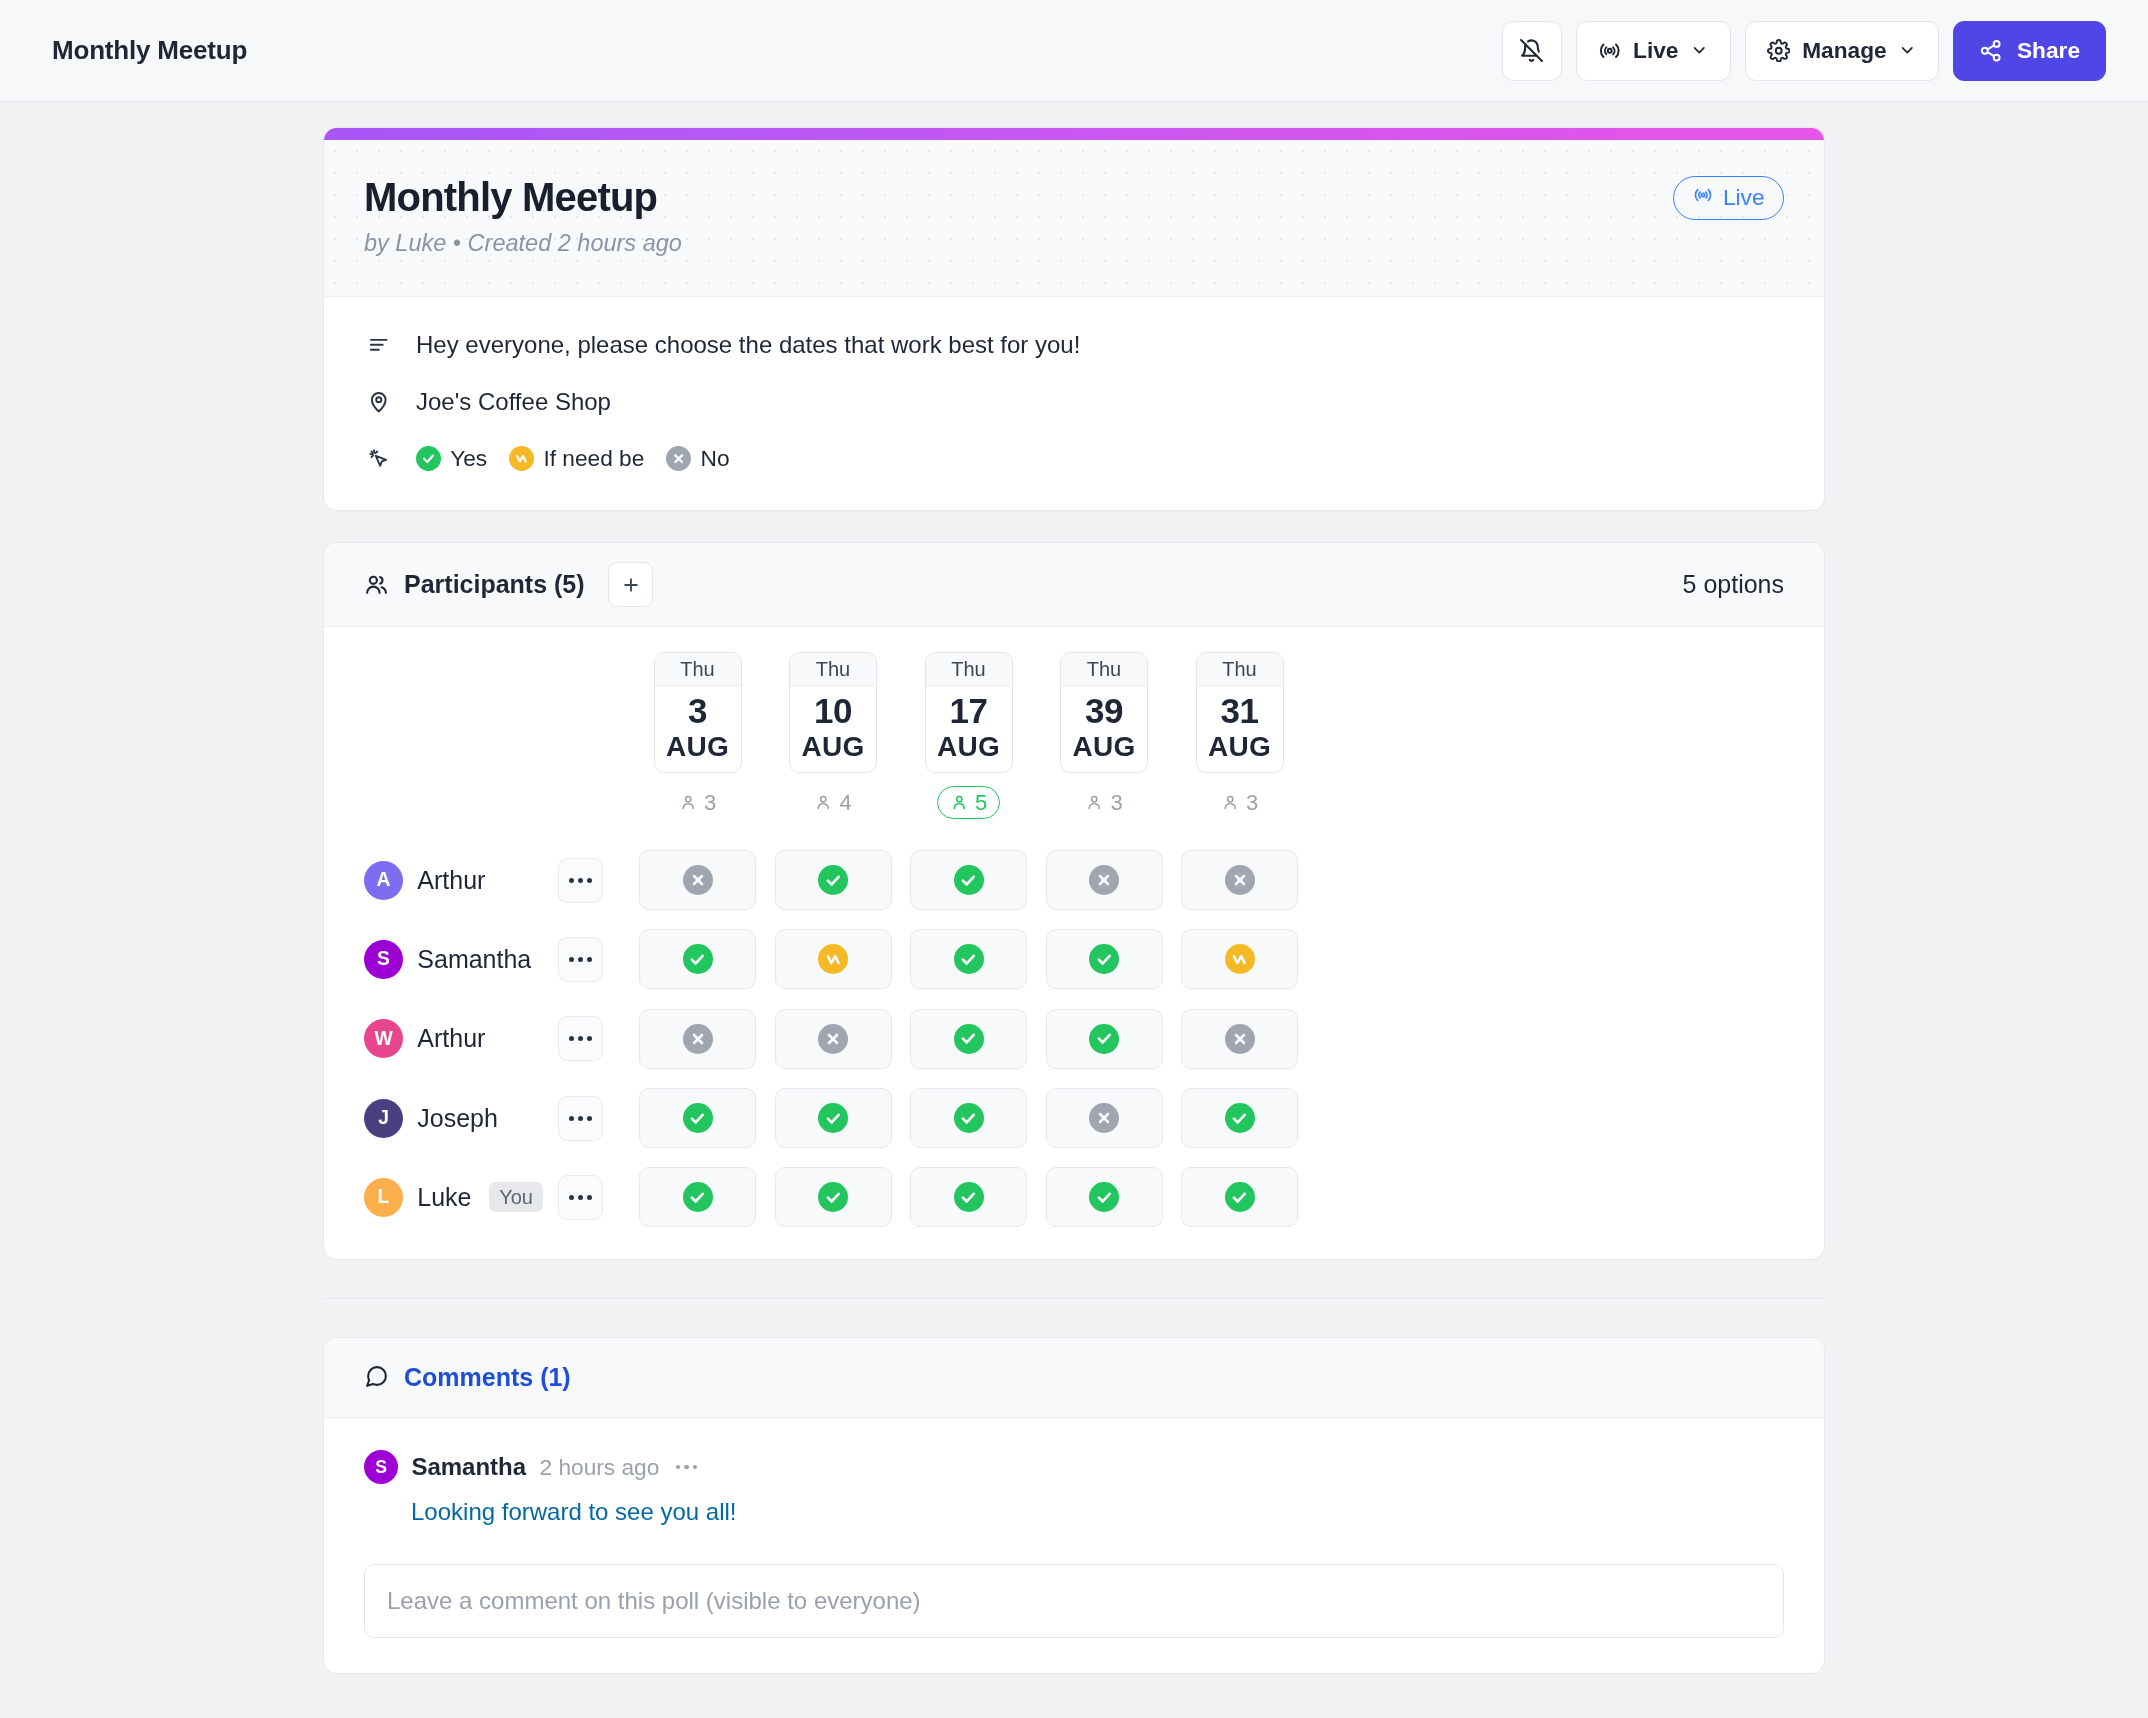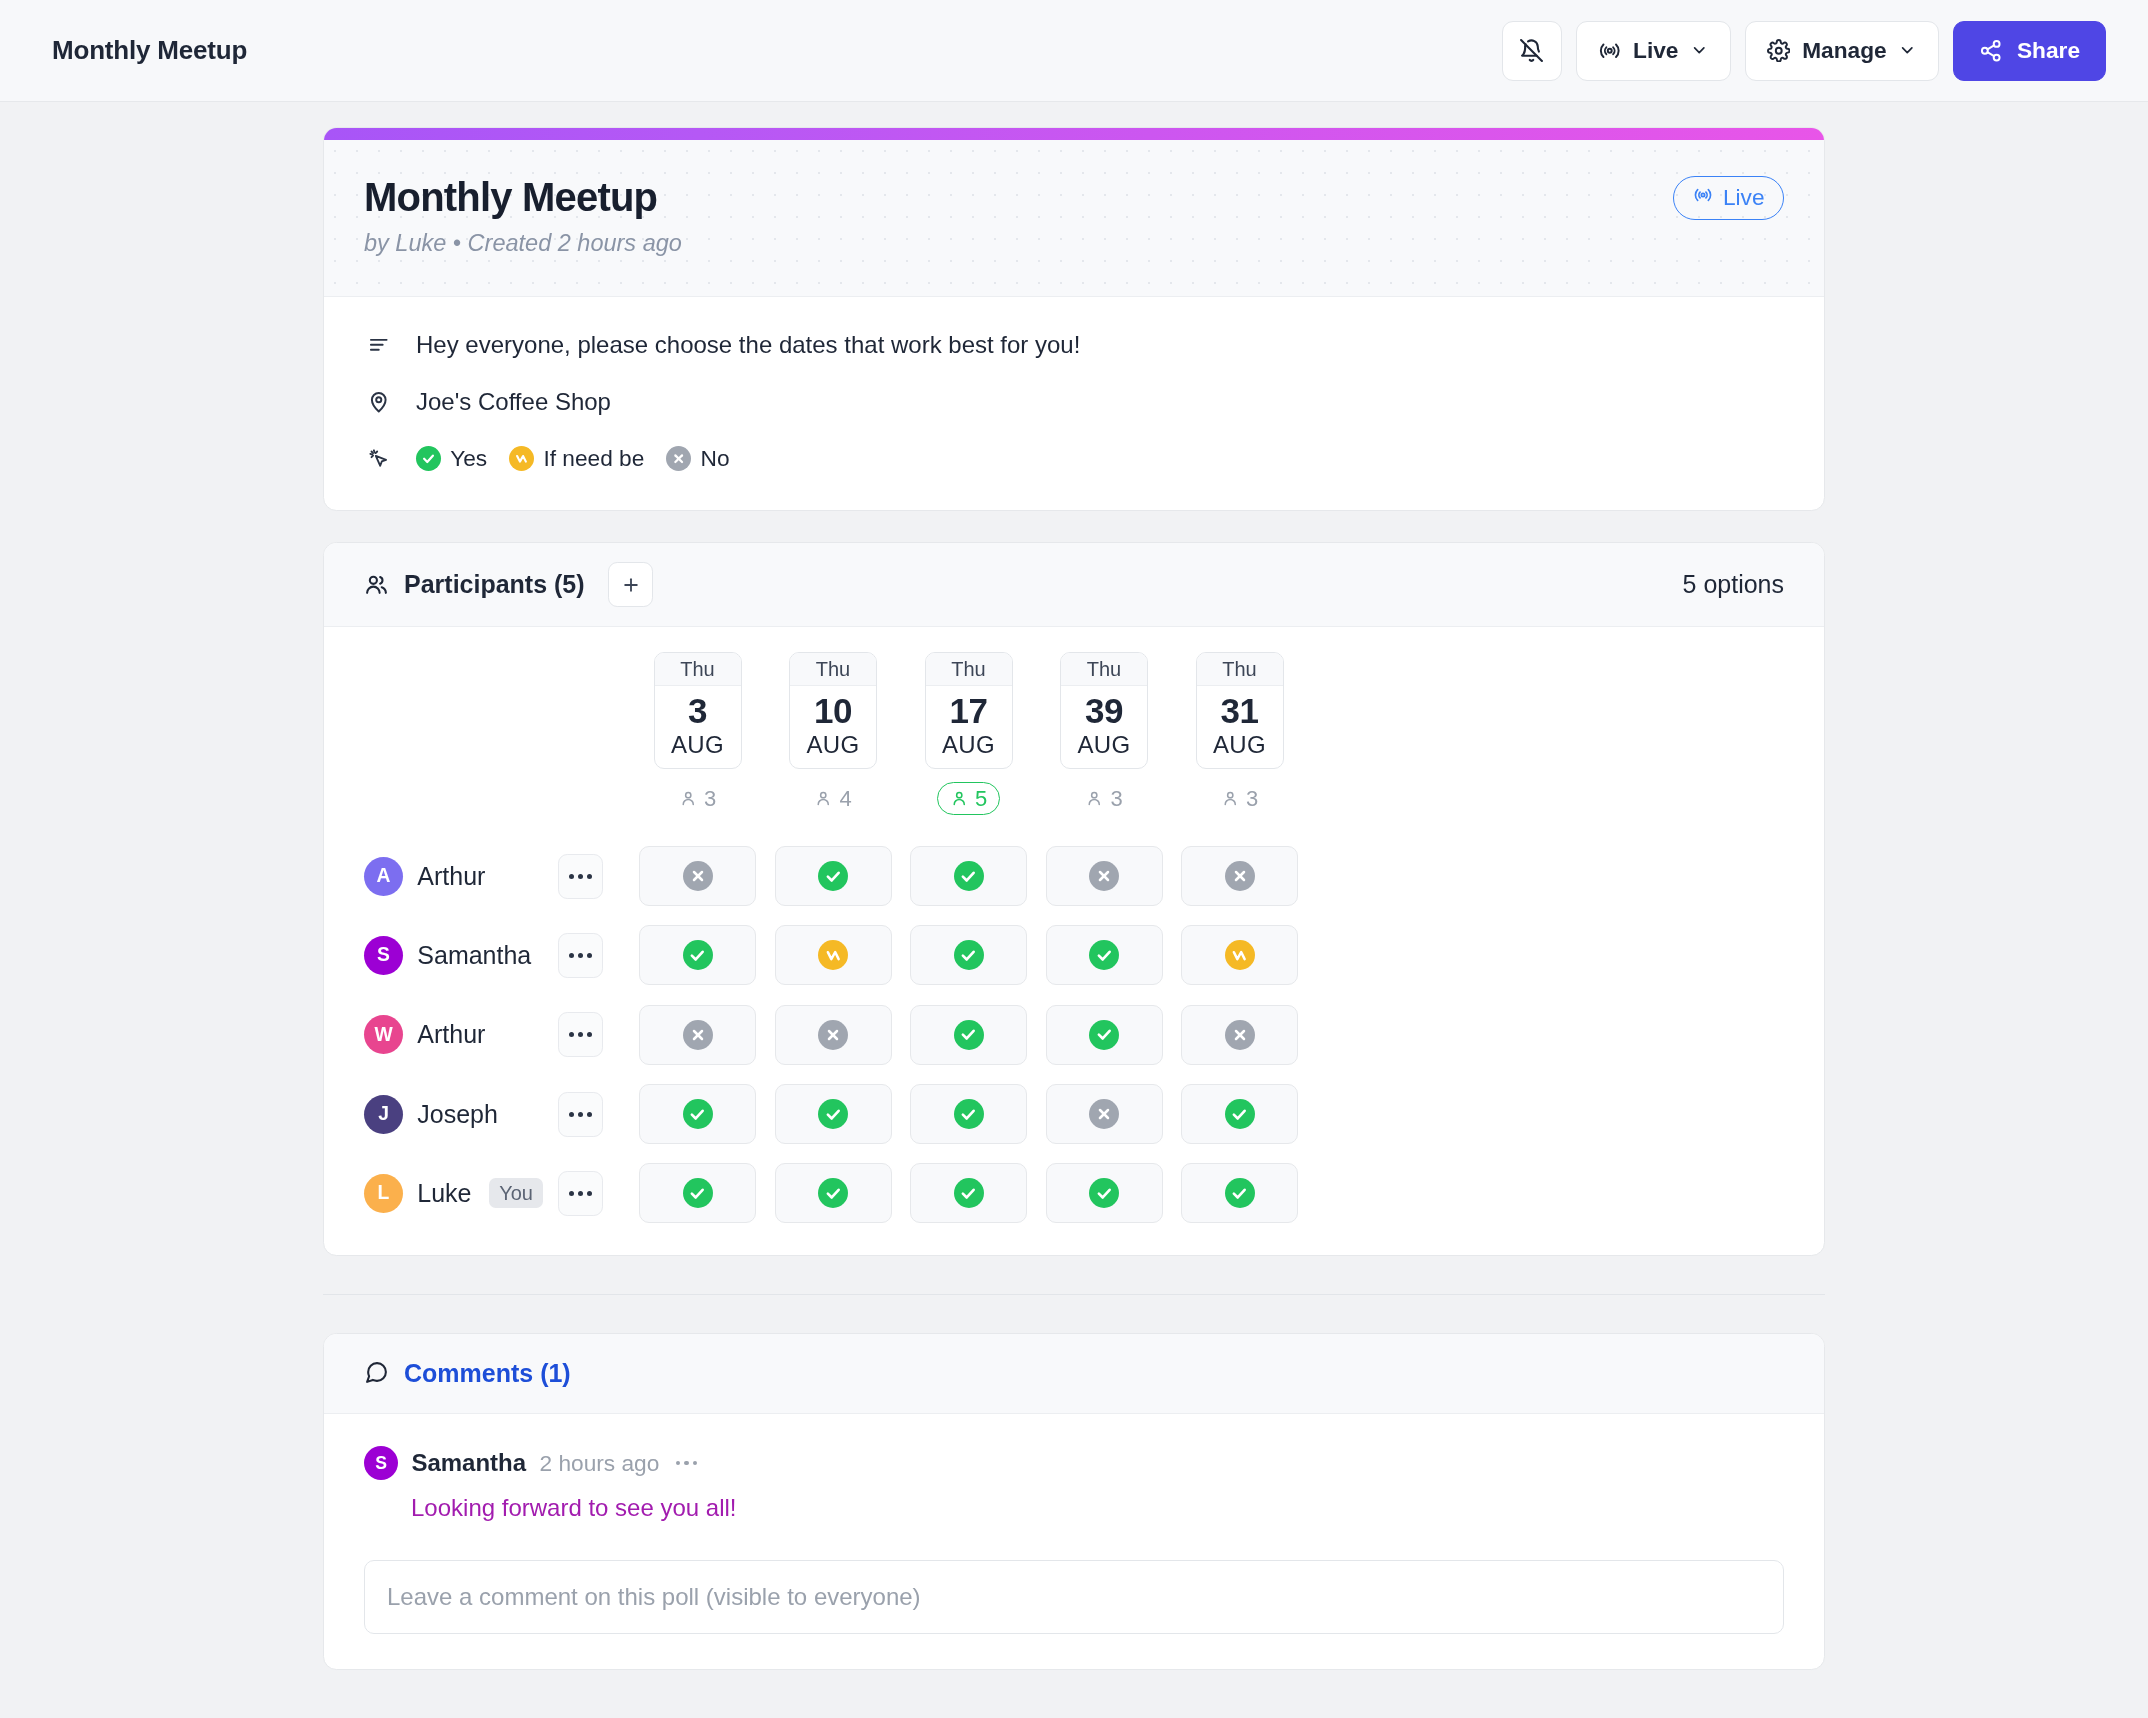--- a/index.html
+++ b/index.html
@@ -211,22 +211,22 @@
     border-bottom: 0.8px solid #eceef1;
   }
   .date-day {
     font-size: 35px;
     font-weight: 800;
     color: #1f2737;
     padding-top: 4.2px;
     letter-spacing: -0.4px;
   }
   .date-mon {
-    font-size: 24px;
-    font-weight: 400;
+    font-size: 28px;
+    font-weight: 700;
     color: #1f2737;
     padding: 0 0 9.2px 0;
     letter-spacing: 0.3px;
   }
   .date-count {
     margin-top: 13.4px;
     display: flex;
     align-items: center;
     gap: 6.7px;
     font-size: 22px;
@@ -334,21 +334,21 @@
     width: 34px; height: 34px; border-radius: 50%;
     display: flex; align-items: center; justify-content: center;
     color: #fff; font-size: 17.6px; font-weight: 700; flex: 0 0 34px;
   }
   .c-author { font-size: 24px; font-weight: 700; color: #1f2737; }
   .c-time { font-size: 22.7px; color: #9aa1ac; }
   .c-menu { display: flex; gap: 4.2px; align-items: center; cursor: pointer; margin-left: 3.4px; }
   .c-menu i { width: 4.2px; height: 4.2px; border-radius: 50%; background: #9aa1ac; display: block; }
   .comment-text {
     font-size: 24px;
-    color: #a21caf;
+    color: #0369a1;
     margin-top: 14.3px;
     margin-left: 47px;
   }
   .comment-input-wrap { padding: 9px 40px 35px 40px; }
   .comment-input {
     width: 100%;
     height: 74px;
     border: 0.8px solid #e3e6ea;
     border-radius: 10px;
     padding: 0 22px;

